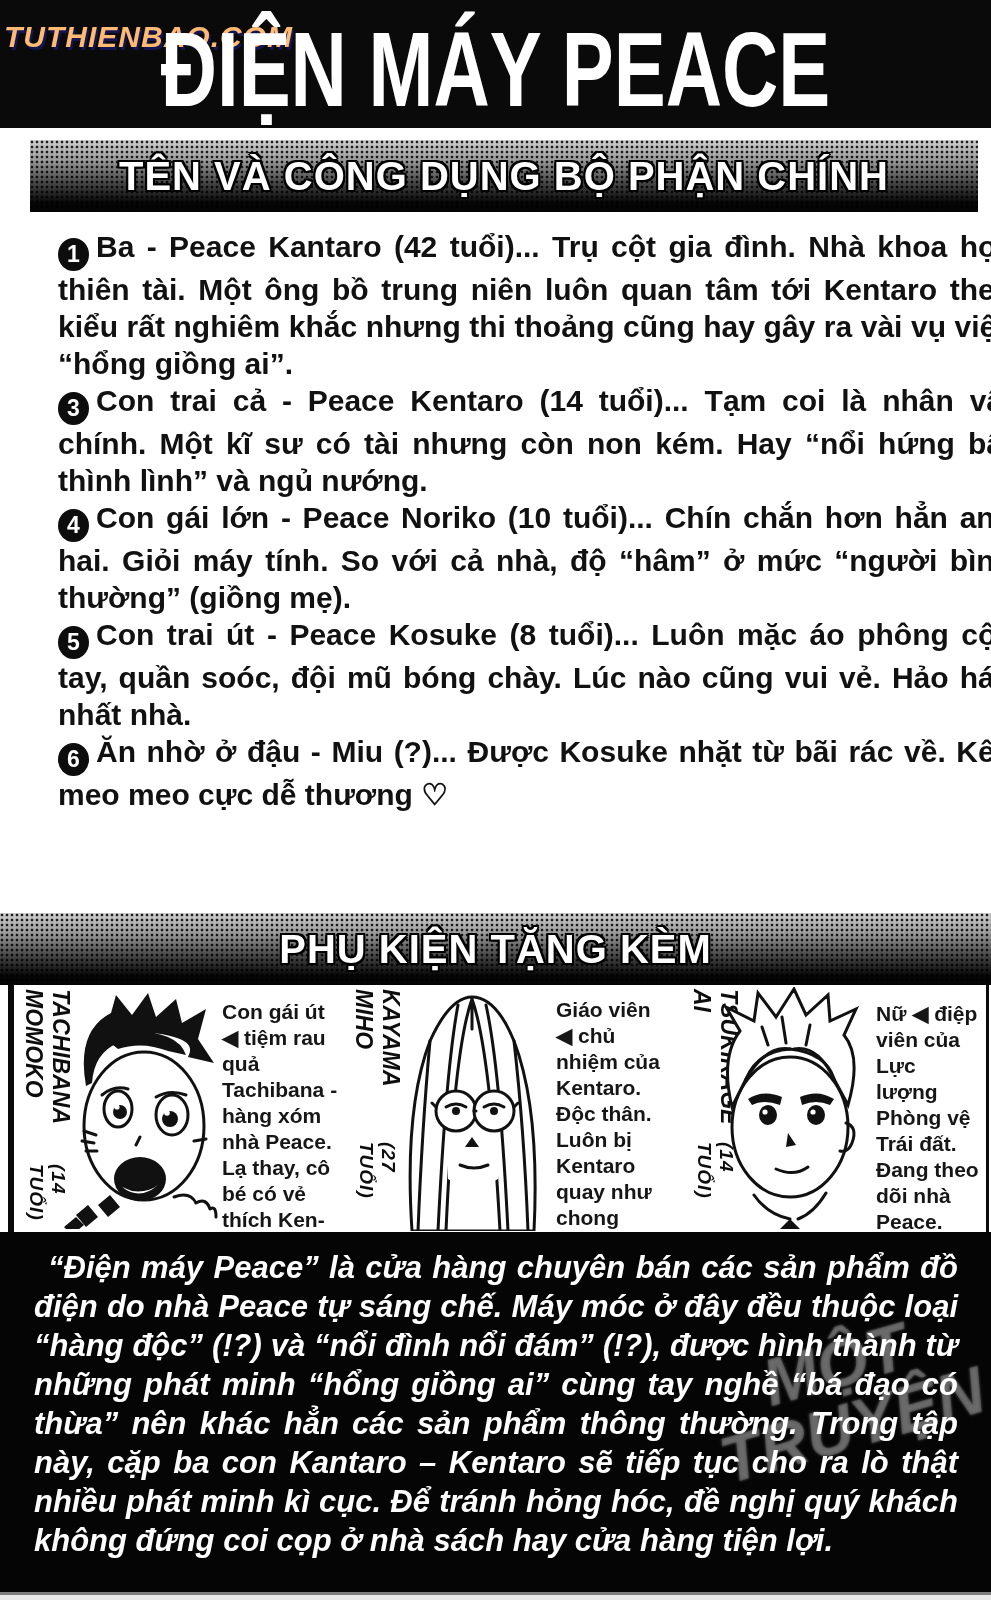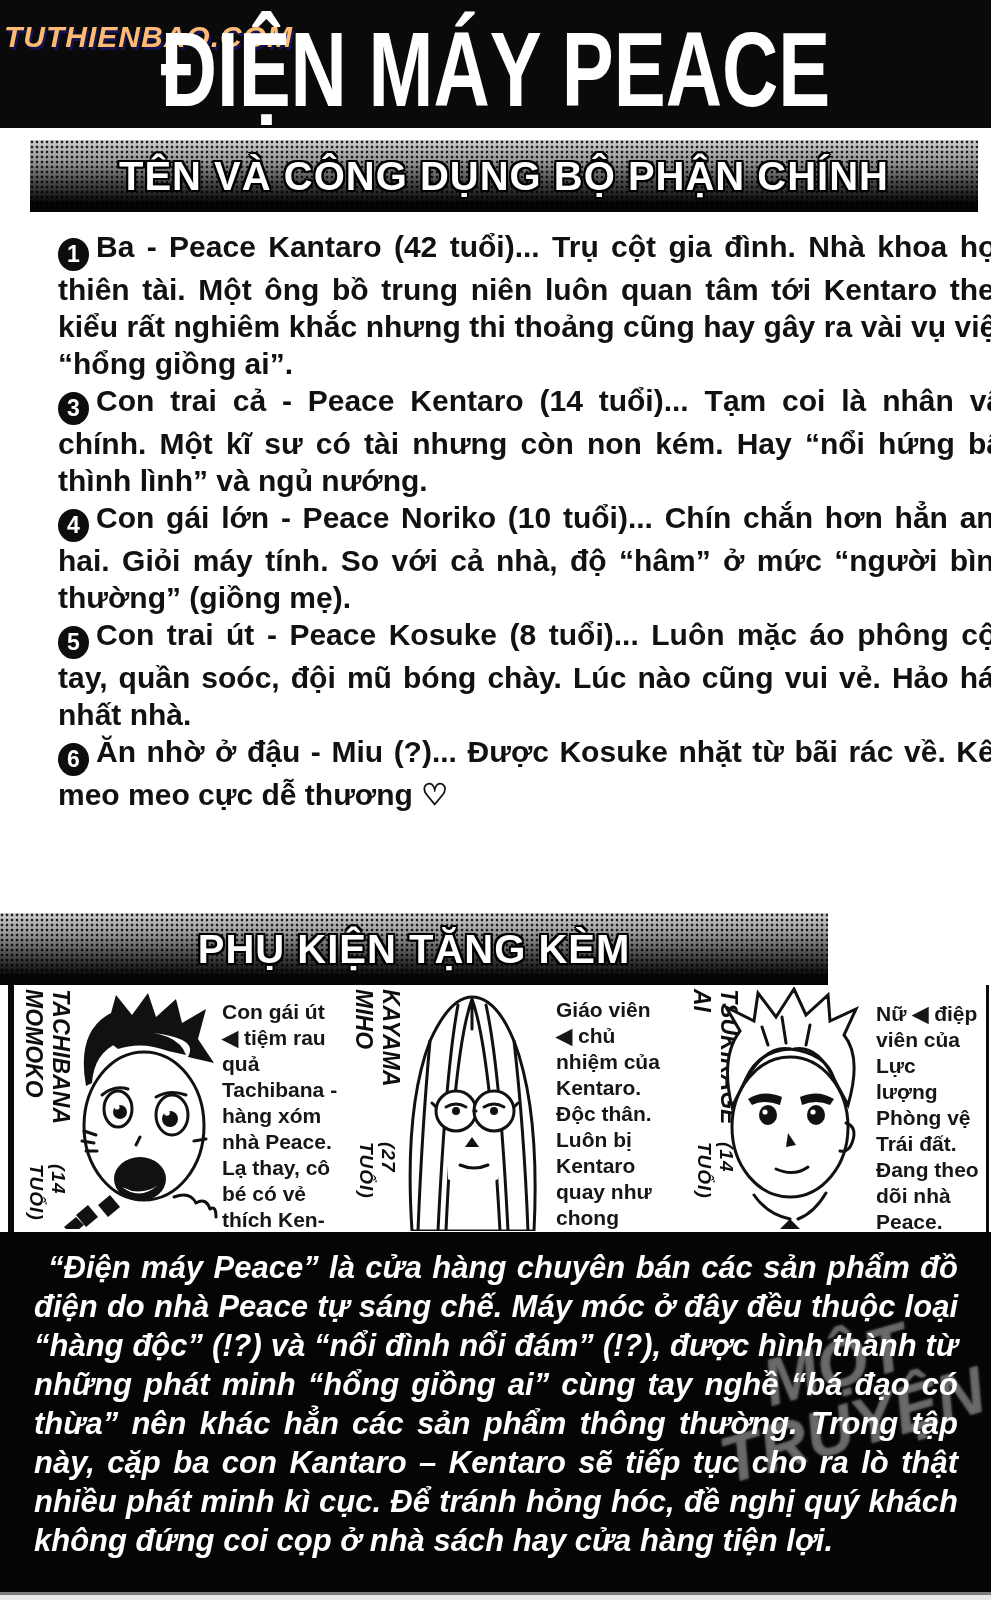--- a/index.html
+++ b/index.html
@@ -32,21 +32,21 @@
     background-size:5px 5px,100% 100%;
     display:flex;align-items:center;justify-content:center;
   }
   .banner-label{
     color:#ffffff;font-weight:bold;font-size:40px;letter-spacing:1px;
     white-space:nowrap;
     text-shadow:2px 2px 0 #000,-2px -2px 0 #000,2px -2px 0 #000,-2px 2px 0 #000,
                 0 2px 0 #000,0 -2px 0 #000,2px 0 0 #000,-2px 0 0 #000;
   }
   .banner1{left:8px;top:140px;width:948px;height:72px;margin-left:22px;}
-  .banner2{left:0px;top:913px;width:828px;height:72px;}
+  .banner2{left:0px;top:913px;width:991px;height:72px;}
   
   .body-list{
     position:absolute;left:18px;top:228px;width:955px;
     color:#111;font-weight:bold;font-size:30px;line-height:37px;margin-left:40px;
   }
   .item{margin:0;text-align:justify;}
   .chip{
     display:inline-block;width:31px;height:33px;border-radius:50%;
     background:#0d0d0d;color:#ffffff;text-align:center;line-height:33px;
     font-size:23px;font-weight:bold;margin-right:7px;vertical-align:-5px;

